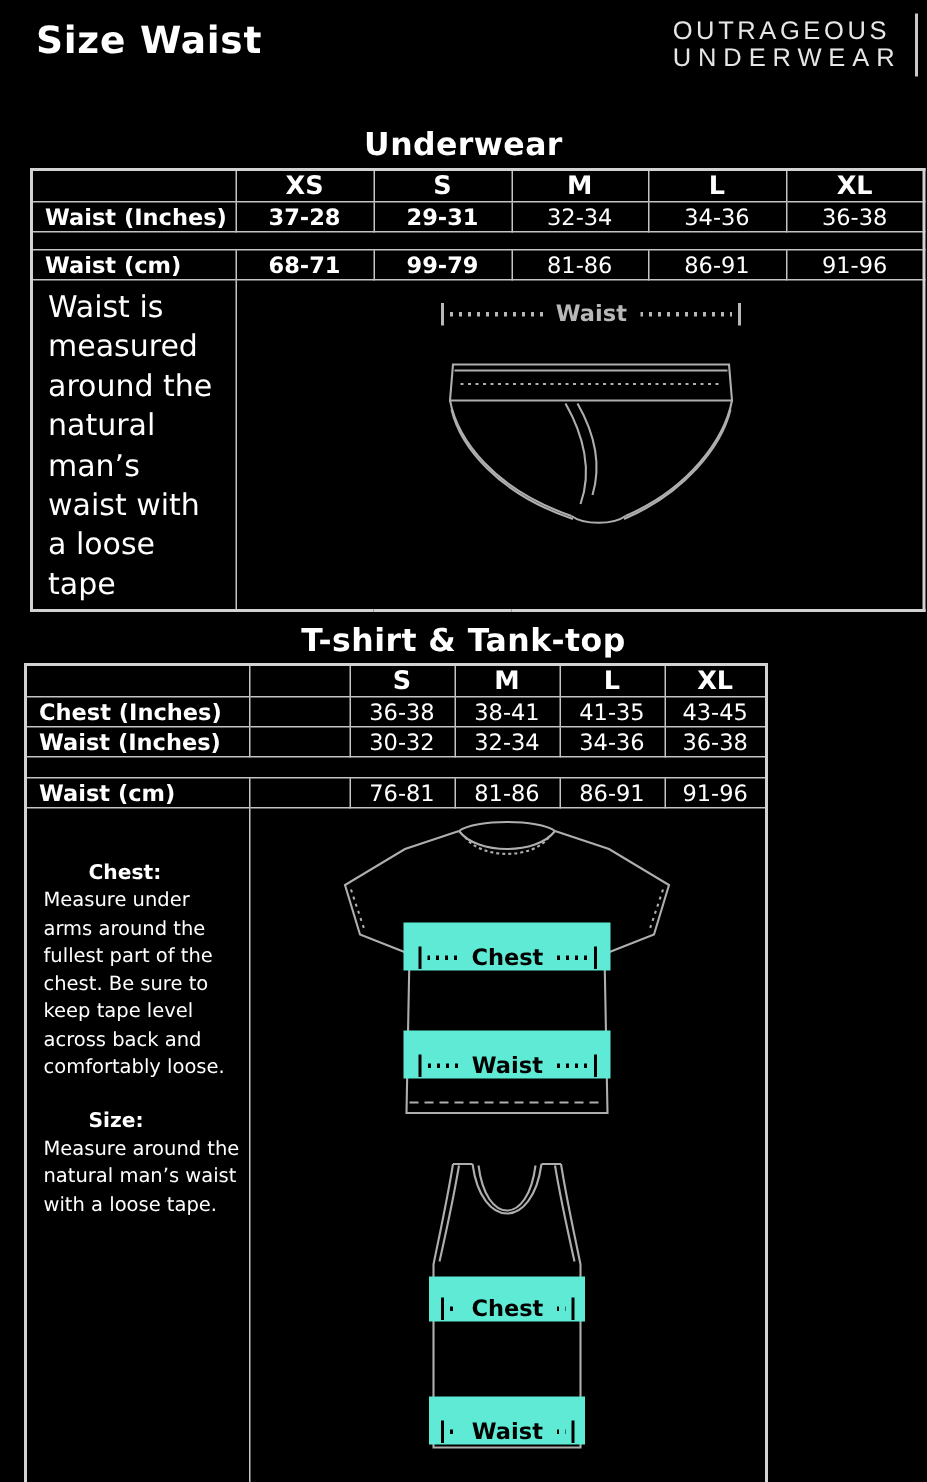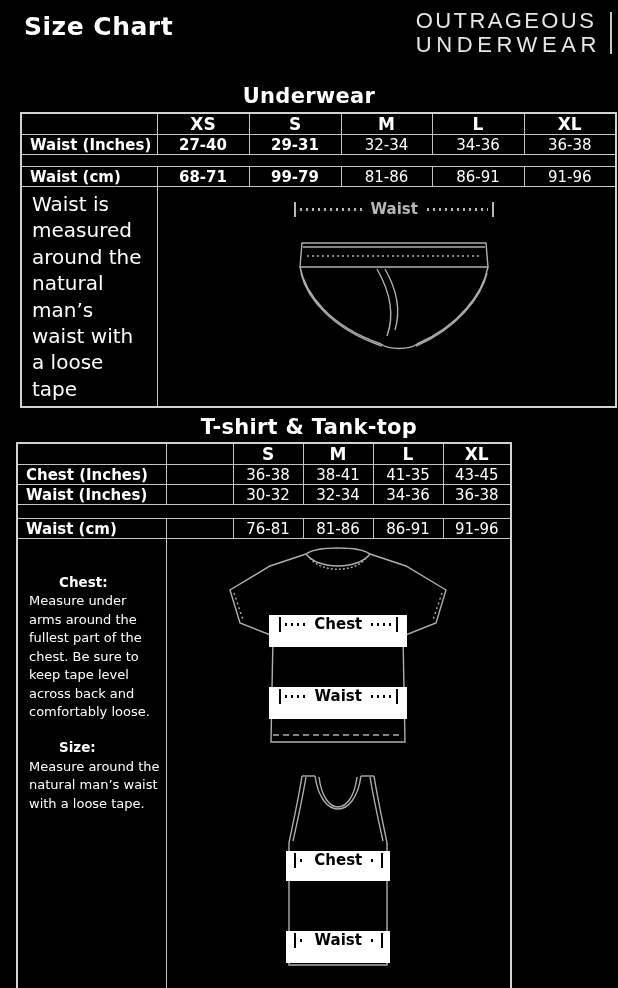--- a/index.html
+++ b/index.html
@@ -2,21 +2,21 @@
 <html><head>
 <meta charset="utf-8">
 <style>
   html,body{margin:0;padding:0;background:#000;}
   body{width:618px;height:988px;overflow:hidden;font-family:"DejaVu Sans","Liberation Sans",sans-serif;color:#fff;position:relative;}
 
   
   .header{position:relative;height:72px;}
   .page-title{position:absolute;left:24px;top:12px;font-size:25px;font-weight:bold;color:#fff;letter-spacing:.5px;}
   .brand{position:absolute;top:9px;right:6px;display:flex;align-items:center;gap:9px;}
-  .ou{color:#e6e6e6;font-family:"Liberation Sans",sans-serif;font-weight:normal;font-size:22px;line-height:1.08;}
+  .ou{color:#e6e6e6;font-family:"Liberation Sans",sans-serif;font-weight:normal;font-size:17px;line-height:1.08;}
   .ou .l1{display:block;letter-spacing:2.4px;}
   .ou .l2{display:block;letter-spacing:4.6px;}
   .brand-divider{width:2px;height:42px;background:#c9c9c9;}
   .gregg-wrap{text-align:center;padding-right:4px;}
   .gregg{font-family:"DejaVu Serif","Liberation Serif",serif;font-weight:bold;font-size:24px;line-height:24px;color:#f2f2f2;display:inline-block;transform:scaleX(.82);letter-spacing:1px;}
   .homme{font-size:9px;font-weight:bold;letter-spacing:2.2px;color:#f2f2f2;margin-top:2px;}
 
   
   .sec-title{ text-align:center;font-size:21px;font-weight:bold;color:#fff;letter-spacing:.3px;}
   .sec-title.u{margin:12px 0 4px 0;}
@@ -48,36 +48,36 @@
   .mline.dark{color:#000;}
 
   
   .briefs-area{padding-top:13px;}
   .briefs-mline{width:200px;margin:0 auto;transform:translateX(8px);}
   .briefs-svg{display:block;margin:20px auto 0;transform:translateX(8px);}
 
   
   .tee-fig{position:relative;width:226px;height:202px;margin:6px auto 0;}
   .tank-fig{position:relative;width:104px;height:195px;margin:26px auto 0;}
-  .band{position:absolute;background:#ffffff;display:flex;align-items:flex-start;}
+  .band{position:absolute;background:#5eead4;display:flex;align-items:flex-end;}
   .band .mline{width:86%;margin:0 auto;}
   .tee-fig .band{left:44px;width:138px;height:32px;}
   .tee-fig .band.chest{top:70px;}
   .tee-fig .band.waist{top:142px;}
   .tank-fig .band{left:0;width:104px;}
   .tank-fig .band.chest{top:78px;height:30px;}
   .tank-fig .band.waist{top:158px;height:32px;}
   .fig-svg{position:absolute;left:0;top:0;}
   svg path, svg line{fill:none;stroke:#aeaeae;stroke-width:1.4;}
 </style>
 </head>
 <body>
 
 <div class="header">
-  <div class="page-title">Size Chart</div>
+  <div class="page-title">Size Waist</div>
   <div class="brand">
     <div class="ou">
       <span class="l1">OUTRAGEOUS</span>
       <span class="l2">UNDERWEAR</span>
     </div>
     <div class="brand-divider"></div>
   </div>
 </div>
 
 <div class="sec-title u">Underwear</div>
@@ -95,21 +95,21 @@
       <tr>
     <td class="colhead"></td>
     <td class="colhead">XS</td>
     <td class="colhead">S</td>
     <td class="colhead">M</td>
     <td class="colhead">L</td>
     <td class="colhead">XL</td>
   </tr>
   <tr>
     <td class="rowlabel">Waist (Inches)</td>
-    <td class="val bold">27-40</td>
+    <td class="val bold">37-28</td>
     <td class="val bold">29-31</td>
     <td class="val">32-34</td>
     <td class="val">34-36</td>
     <td class="val">36-38</td>
   </tr>
   <tr>
         <td class="sp" colspan="6"></td>
       </tr>
   <tr>
     <td class="rowlabel">Waist (cm)</td>

